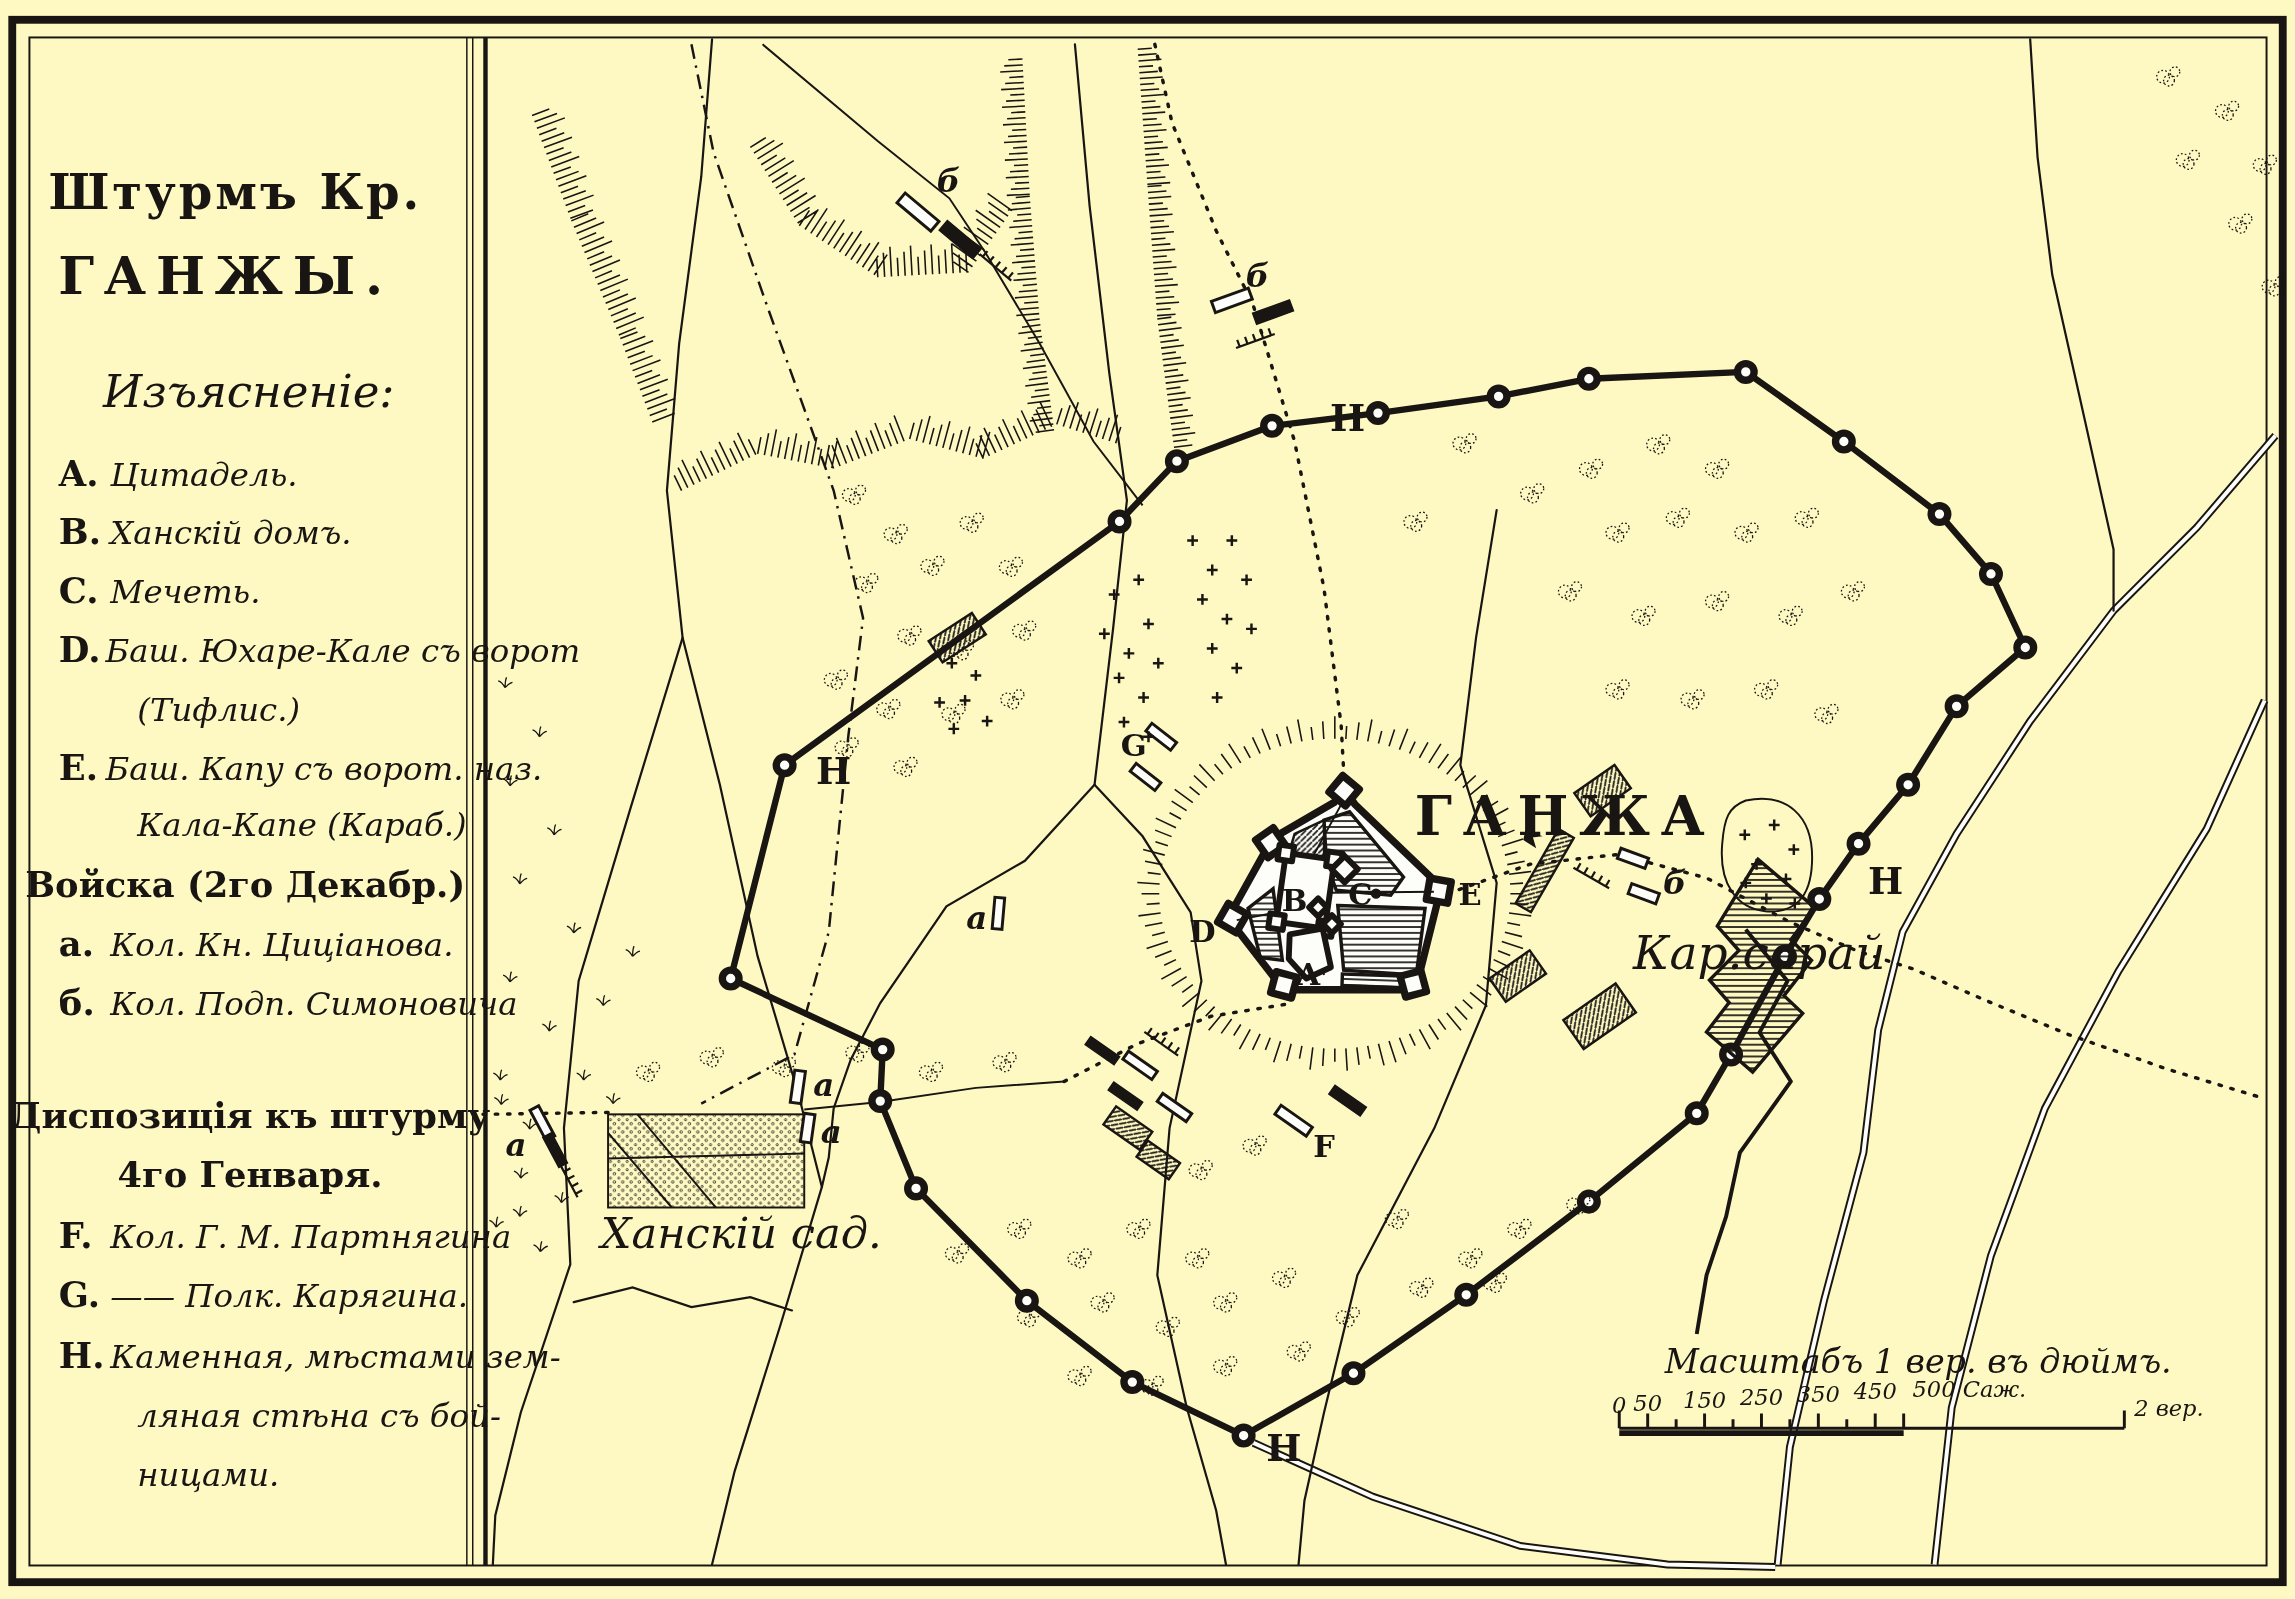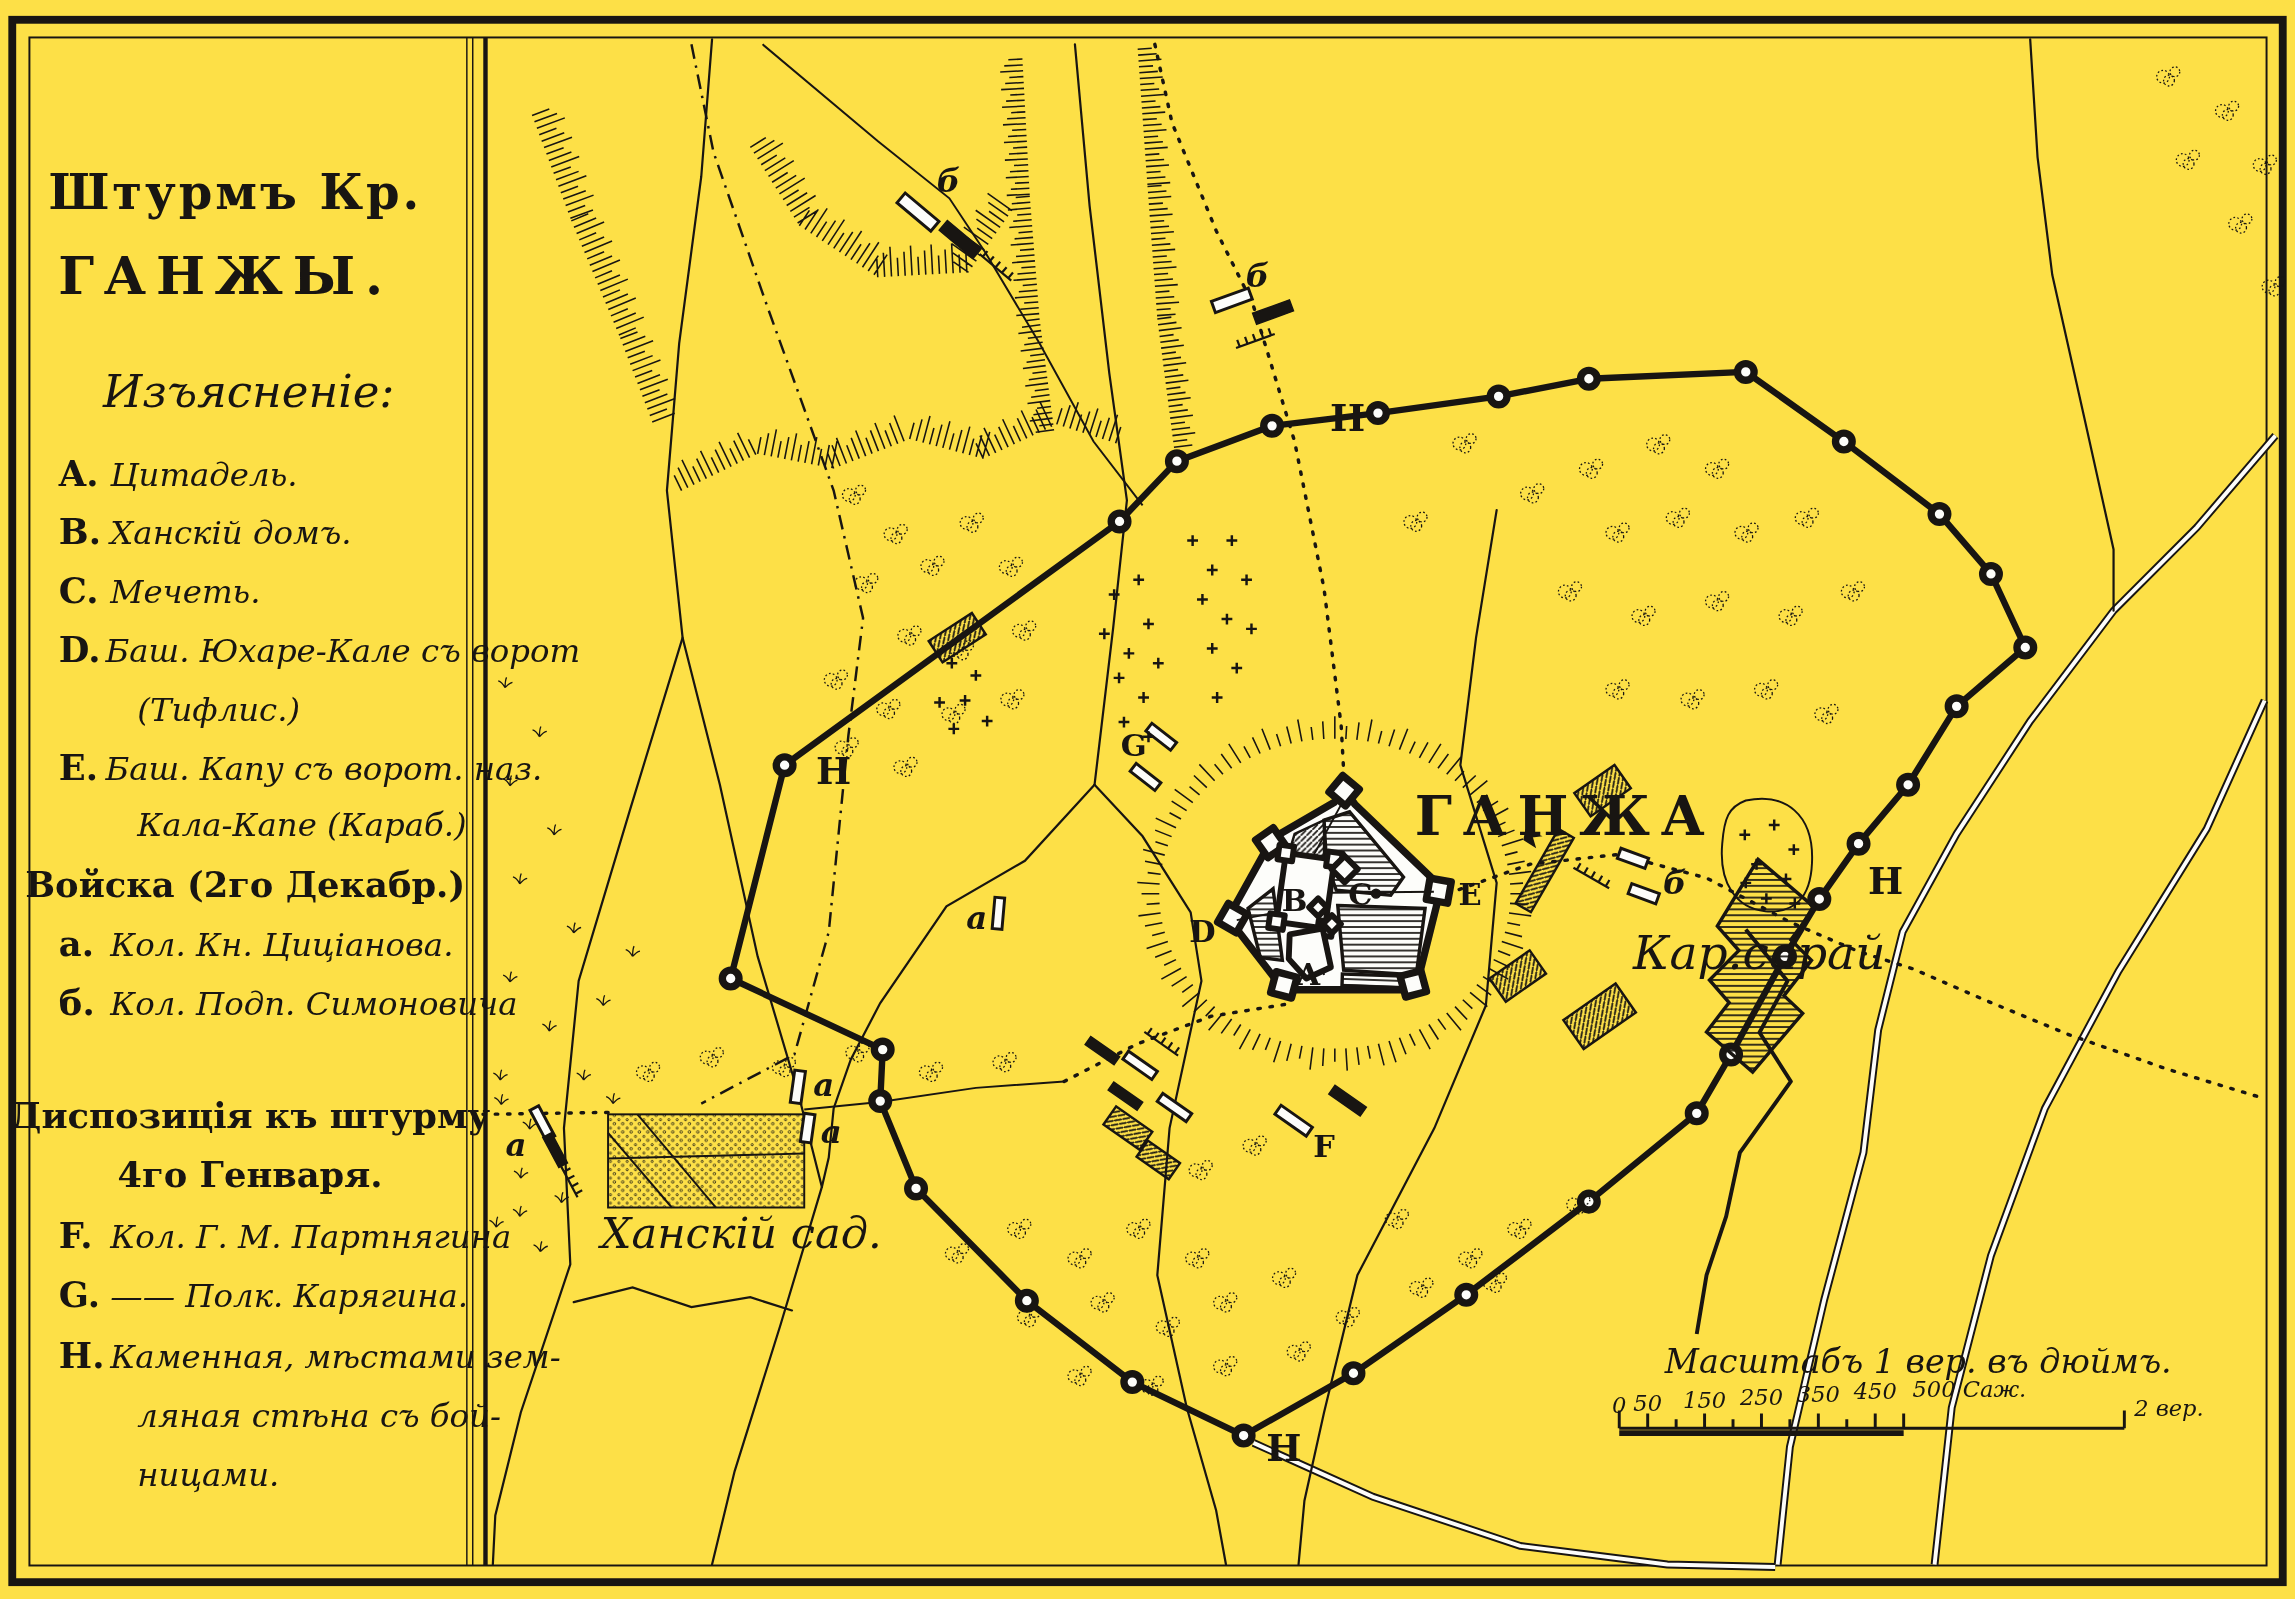--- a/index.html
+++ b/index.html
@@ -1,16 +1,16 @@
 <!DOCTYPE html>
 <html style="font-size:7.8px"><head>
 <meta charset="utf-8">
 <style>
   html,body{margin:0;padding:0;background:#e8e6e0;}
-  #sheet{width:2295px;height:1600px;background:#fde047;position:relative;}
+  #sheet{width:2295px;height:1600px;background:#fef9c3;position:relative;}
   svg{display:block;}
   text{fill:#181512;}
   .title1{font:bold 98px "DejaVu Serif",serif;letter-spacing:6px;}
   .title2{font:bold 106px "DejaVu Serif",serif;letter-spacing:20px;}
   .script{font:italic 92px "DejaVu Serif",serif;}
   .k{font:bold 72px "DejaVu Serif",serif;}
   .t{font:italic 66px "DejaVu Serif",serif;}
   .hdr{font:bold 72px "DejaVu Serif",serif;}
   .city{font:bold 110px "DejaVu Serif",serif;letter-spacing:22px;}
   .place{font:italic 96px "DejaVu Serif",serif;}

